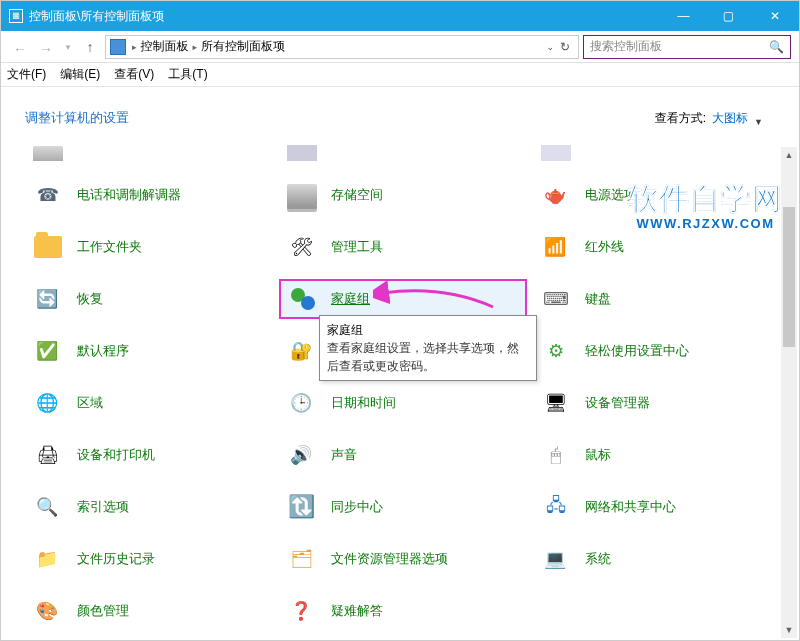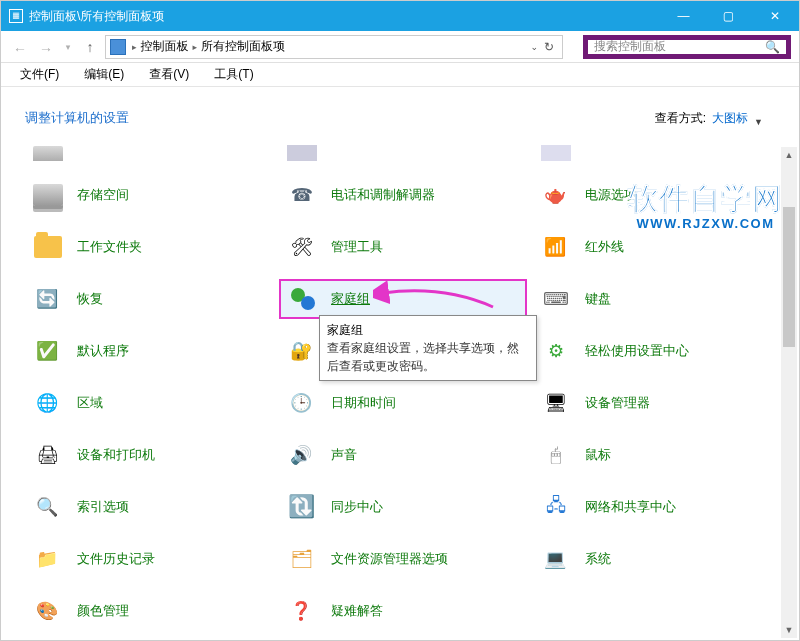--- a/index.html
+++ b/index.html
@@ -78,36 +78,36 @@
     .breadcrumb .bc-end {
       margin-left: auto;
       display: flex;
       align-items: center;
       gap: 6px;
       padding-right: 4px;
       color: #555;
     }
     .searchbox {
       width: 208px; height: 24px;
-      border: 5px solid #701a75;
+      border: 1px solid #701a75;
       display: flex; align-items: center;
       padding: 0 6px;
       color: #888;
       font-size: 12px;
-      margin-left: 16px;
+      margin-left: 0;
     }
     .searchbox .sp { margin-left: auto; color: #777; }
 
     
     .menubar {
       height: 24px;
       display: flex;
       align-items: center;
-      gap: 25px;
-      padding: 0 19px;
+      gap: 14px;
+      padding: 0 6px;
       font-size: 12px;
       color: #000;
       border-bottom: 1px solid #e5e5e5;
       background: #fff;
     }
 
     
     .content-header {
       display: flex;
       align-items: center;
@@ -335,29 +335,29 @@
       </div>
     </div>
   <div class="item partial">
       <div class="iconbox">
         <div class="ic" style="background:#dde;"></div>
       </div>
     </div>
 
   <div class="item">
       <div class="iconbox">
+        <div class="ic ic-phone"></div>
+      </div>
+      <span class="label">电话和调制解调器</span>
+    </div>
+  <div class="item">
+      <div class="iconbox">
         <div class="ic ic-disk"></div>
       </div>
       <span class="label">存储空间</span>
-    </div>
-  <div class="item">
-      <div class="iconbox">
-        <div class="ic ic-phone"></div>
-      </div>
-      <span class="label">电话和调制解调器</span>
     </div>
   <div class="item">
       <div class="iconbox">
         <div class="ic ic-kettle"></div>
       </div>
       <span class="label">电源选项</span>
     </div>
 
   <div class="item">
       <div class="iconbox">

